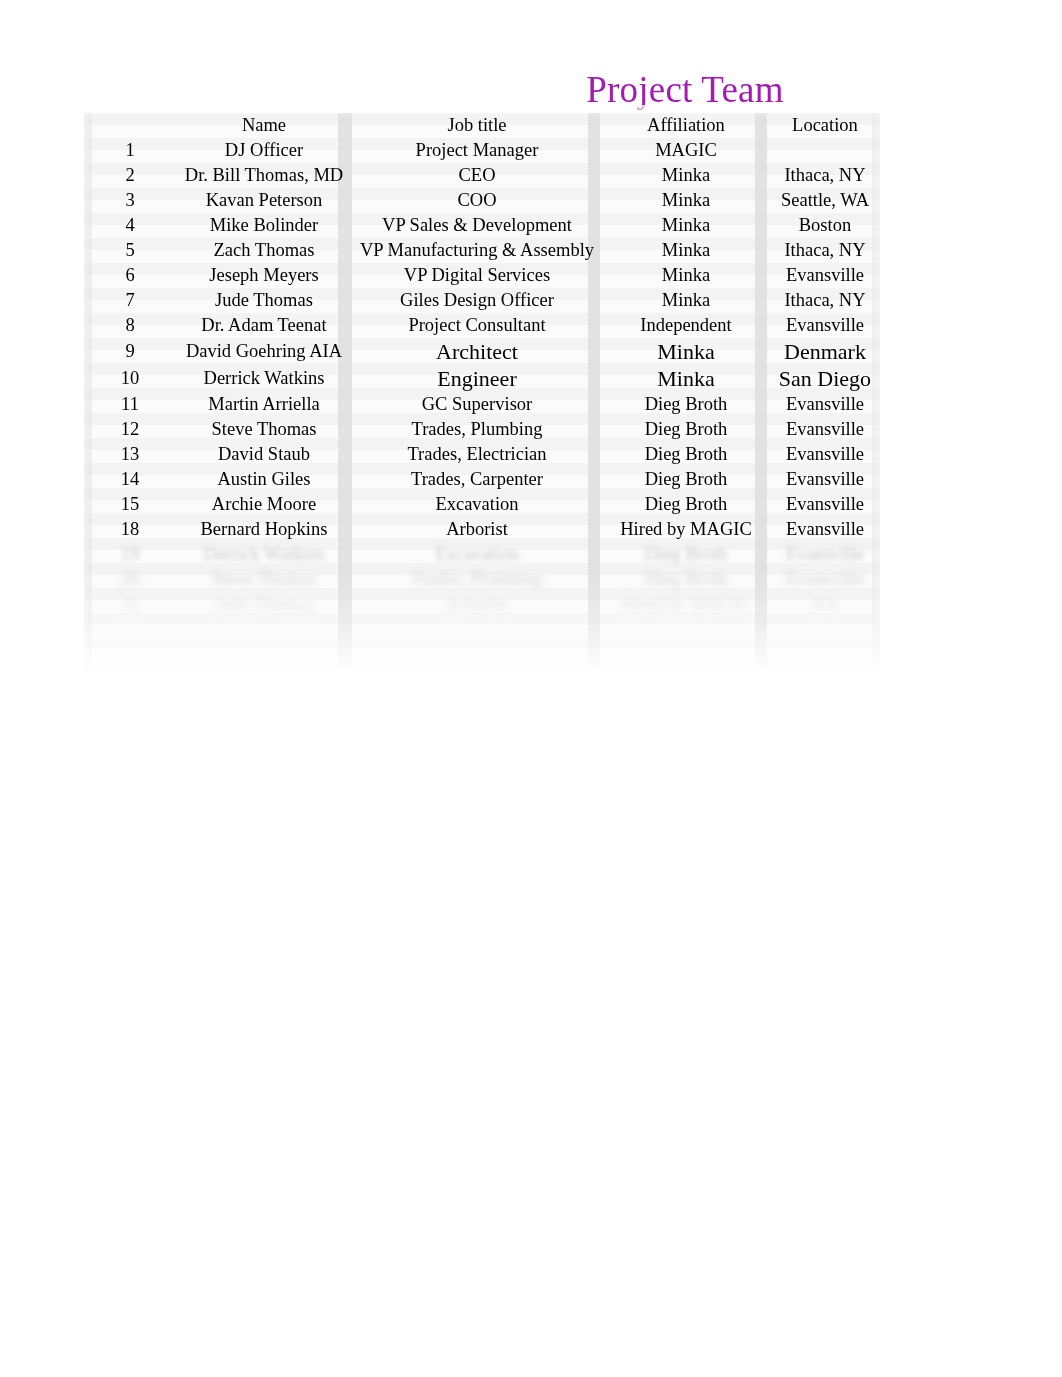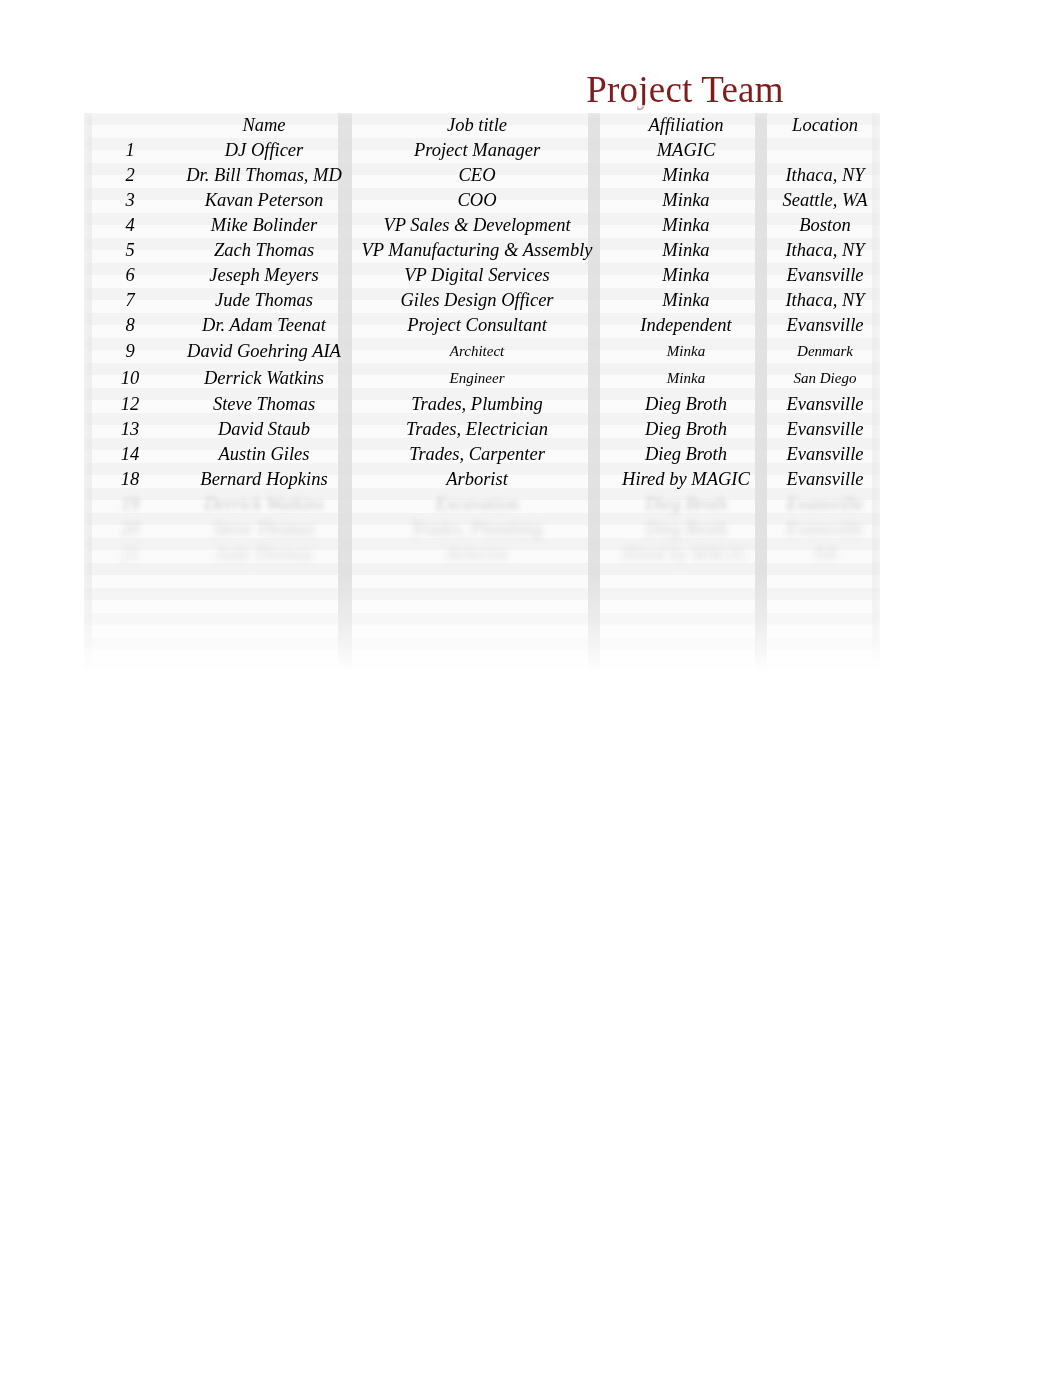--- a/index.html
+++ b/index.html
@@ -28,33 +28,32 @@
   
   #doc-title {
     position: absolute;
     left: 500px;
     top: 68px;
     width: 370px;
     text-align: center;
     font-size: 37px;
     line-height: 44px;
     font-weight: 400;
-    color: #7f1d1d;
+    color: #a21caf;
     letter-spacing: 0.2px;
     white-space: nowrap;
   }
 
   
   #table-wrap {
     position: absolute;
     left: 84px;
     top: 113px;
     width: 796px;
     height: 557px;
-    font-style: italic;
   }
 
   
   #band-layer {
     position: absolute;
     inset: 0;
     background:
       repeating-linear-gradient(
         to bottom,
         #f1f1f1 0px,
@@ -107,21 +106,21 @@
 
   col.c-num   { width: 92px; }
   col.c-name  { width: 176px; }
   col.c-job   { width: 250px; }
   col.c-aff   { width: 168px; }
   col.c-loc   { width: 110px; }
 
   td.num { font-size: 18px; }
 
   
-  tr.big td.job, tr.big td.aff, tr.big td.loc { font-size: 15px; }
+  tr.big td.job, tr.big td.aff, tr.big td.loc { font-size: 22px; }
   tr.big td.job, tr.big td.aff { line-height: 27px; }
 
   
   tr.fade td {
     color: #b9b9b9;
   }
   tr.f1 td { filter: blur(2.6px); opacity: .75; }
   tr.f2 td { filter: blur(3.2px); opacity: .62; }
   tr.f3 td { filter: blur(3.8px); opacity: .52; }
 
@@ -241,37 +240,51 @@
             <td class="loc">Denmark</td>
           </tr>
           <tr class="big">
             <td class="num">10</td>
             <td class="nm">Derrick Watkins</td>
             <td class="job">Engineer</td>
             <td class="aff">Minka</td>
             <td class="loc">San Diego</td>
           </tr>
           <tr>
+            <td class="num">11</td>
+            <td class="nm">Martin Arriella</td>
+            <td class="job">GC Supervisor</td>
+            <td class="aff">Dieg Broth</td>
+            <td class="loc">Evansville</td>
+          </tr>
+          <tr>
             <td class="num">12</td>
             <td class="nm">Steve Thomas</td>
             <td class="job">Trades, Plumbing</td>
             <td class="aff">Dieg Broth</td>
             <td class="loc">Evansville</td>
           </tr>
           <tr>
             <td class="num">13</td>
             <td class="nm">David Staub</td>
             <td class="job">Trades, Electrician</td>
             <td class="aff">Dieg Broth</td>
             <td class="loc">Evansville</td>
           </tr>
           <tr>
             <td class="num">14</td>
             <td class="nm">Austin Giles</td>
             <td class="job">Trades, Carpenter</td>
+            <td class="aff">Dieg Broth</td>
+            <td class="loc">Evansville</td>
+          </tr>
+          <tr>
+            <td class="num">15</td>
+            <td class="nm">Archie Moore</td>
+            <td class="job">Excavation</td>
             <td class="aff">Dieg Broth</td>
             <td class="loc">Evansville</td>
           </tr>
           <tr>
             <td class="num">18</td>
             <td class="nm">Bernard Hopkins</td>
             <td class="job">Arborist</td>
             <td class="aff">Hired by MAGIC</td>
             <td class="loc">Evansville</td>
           </tr>

